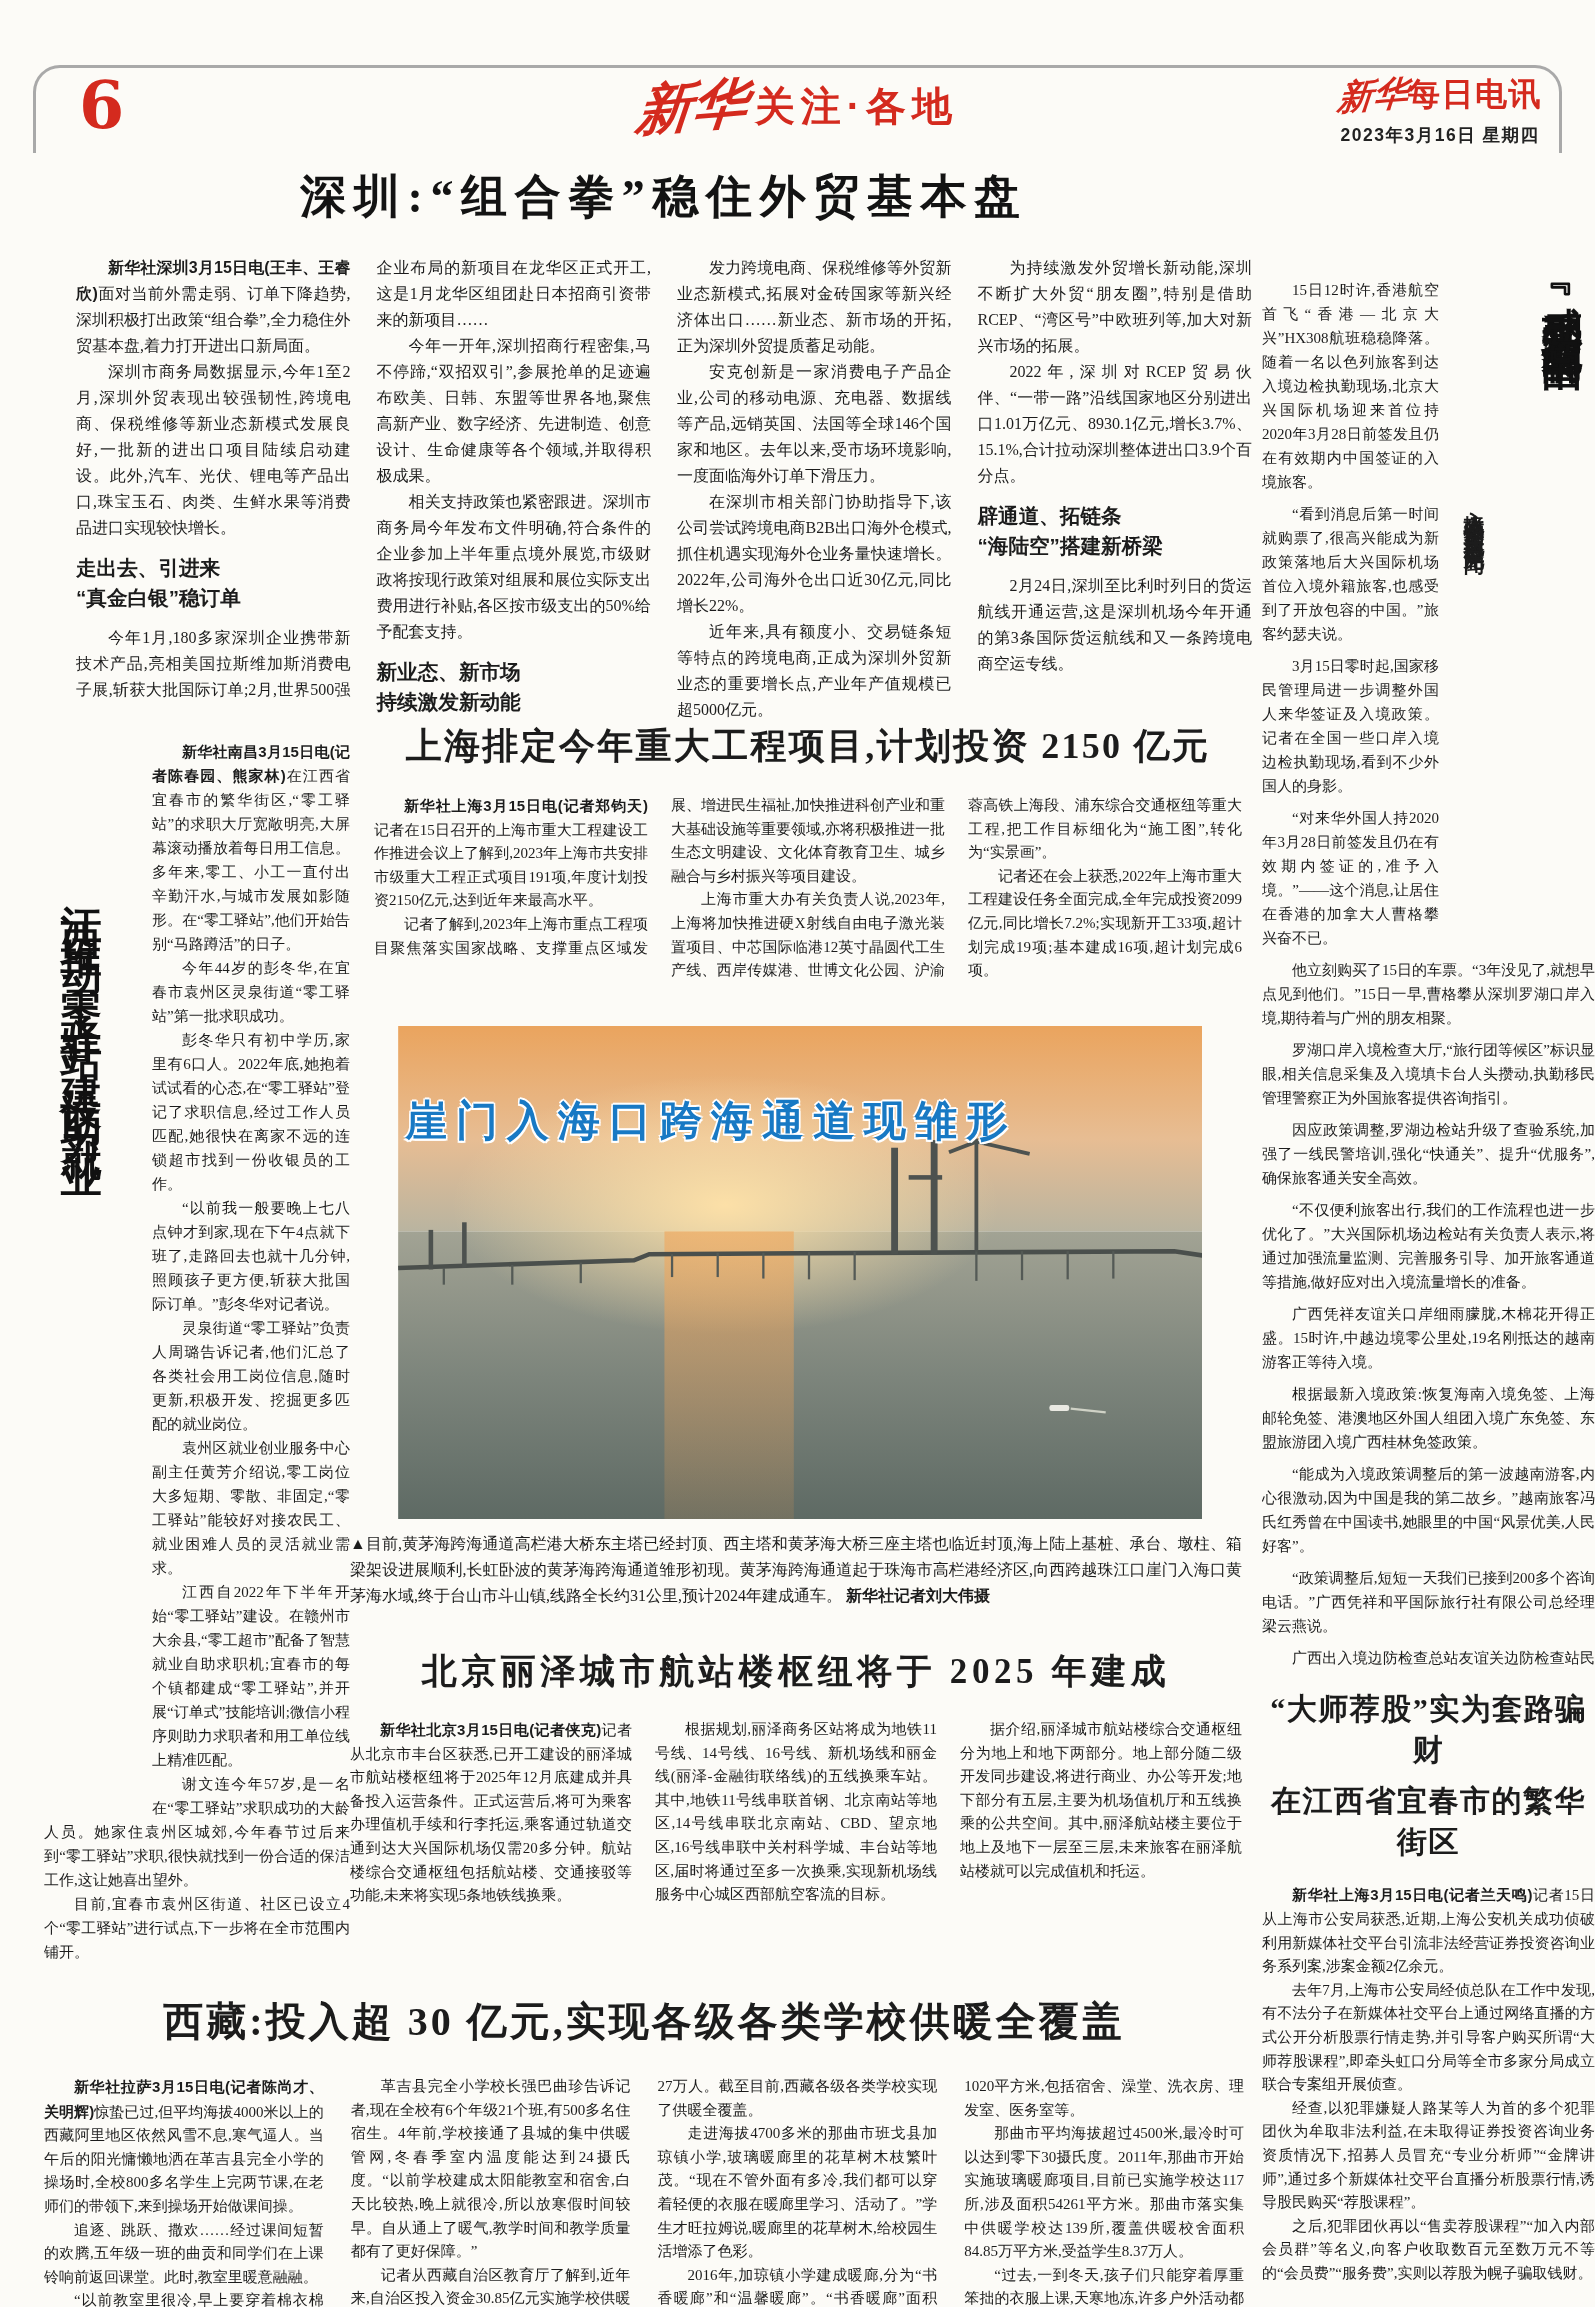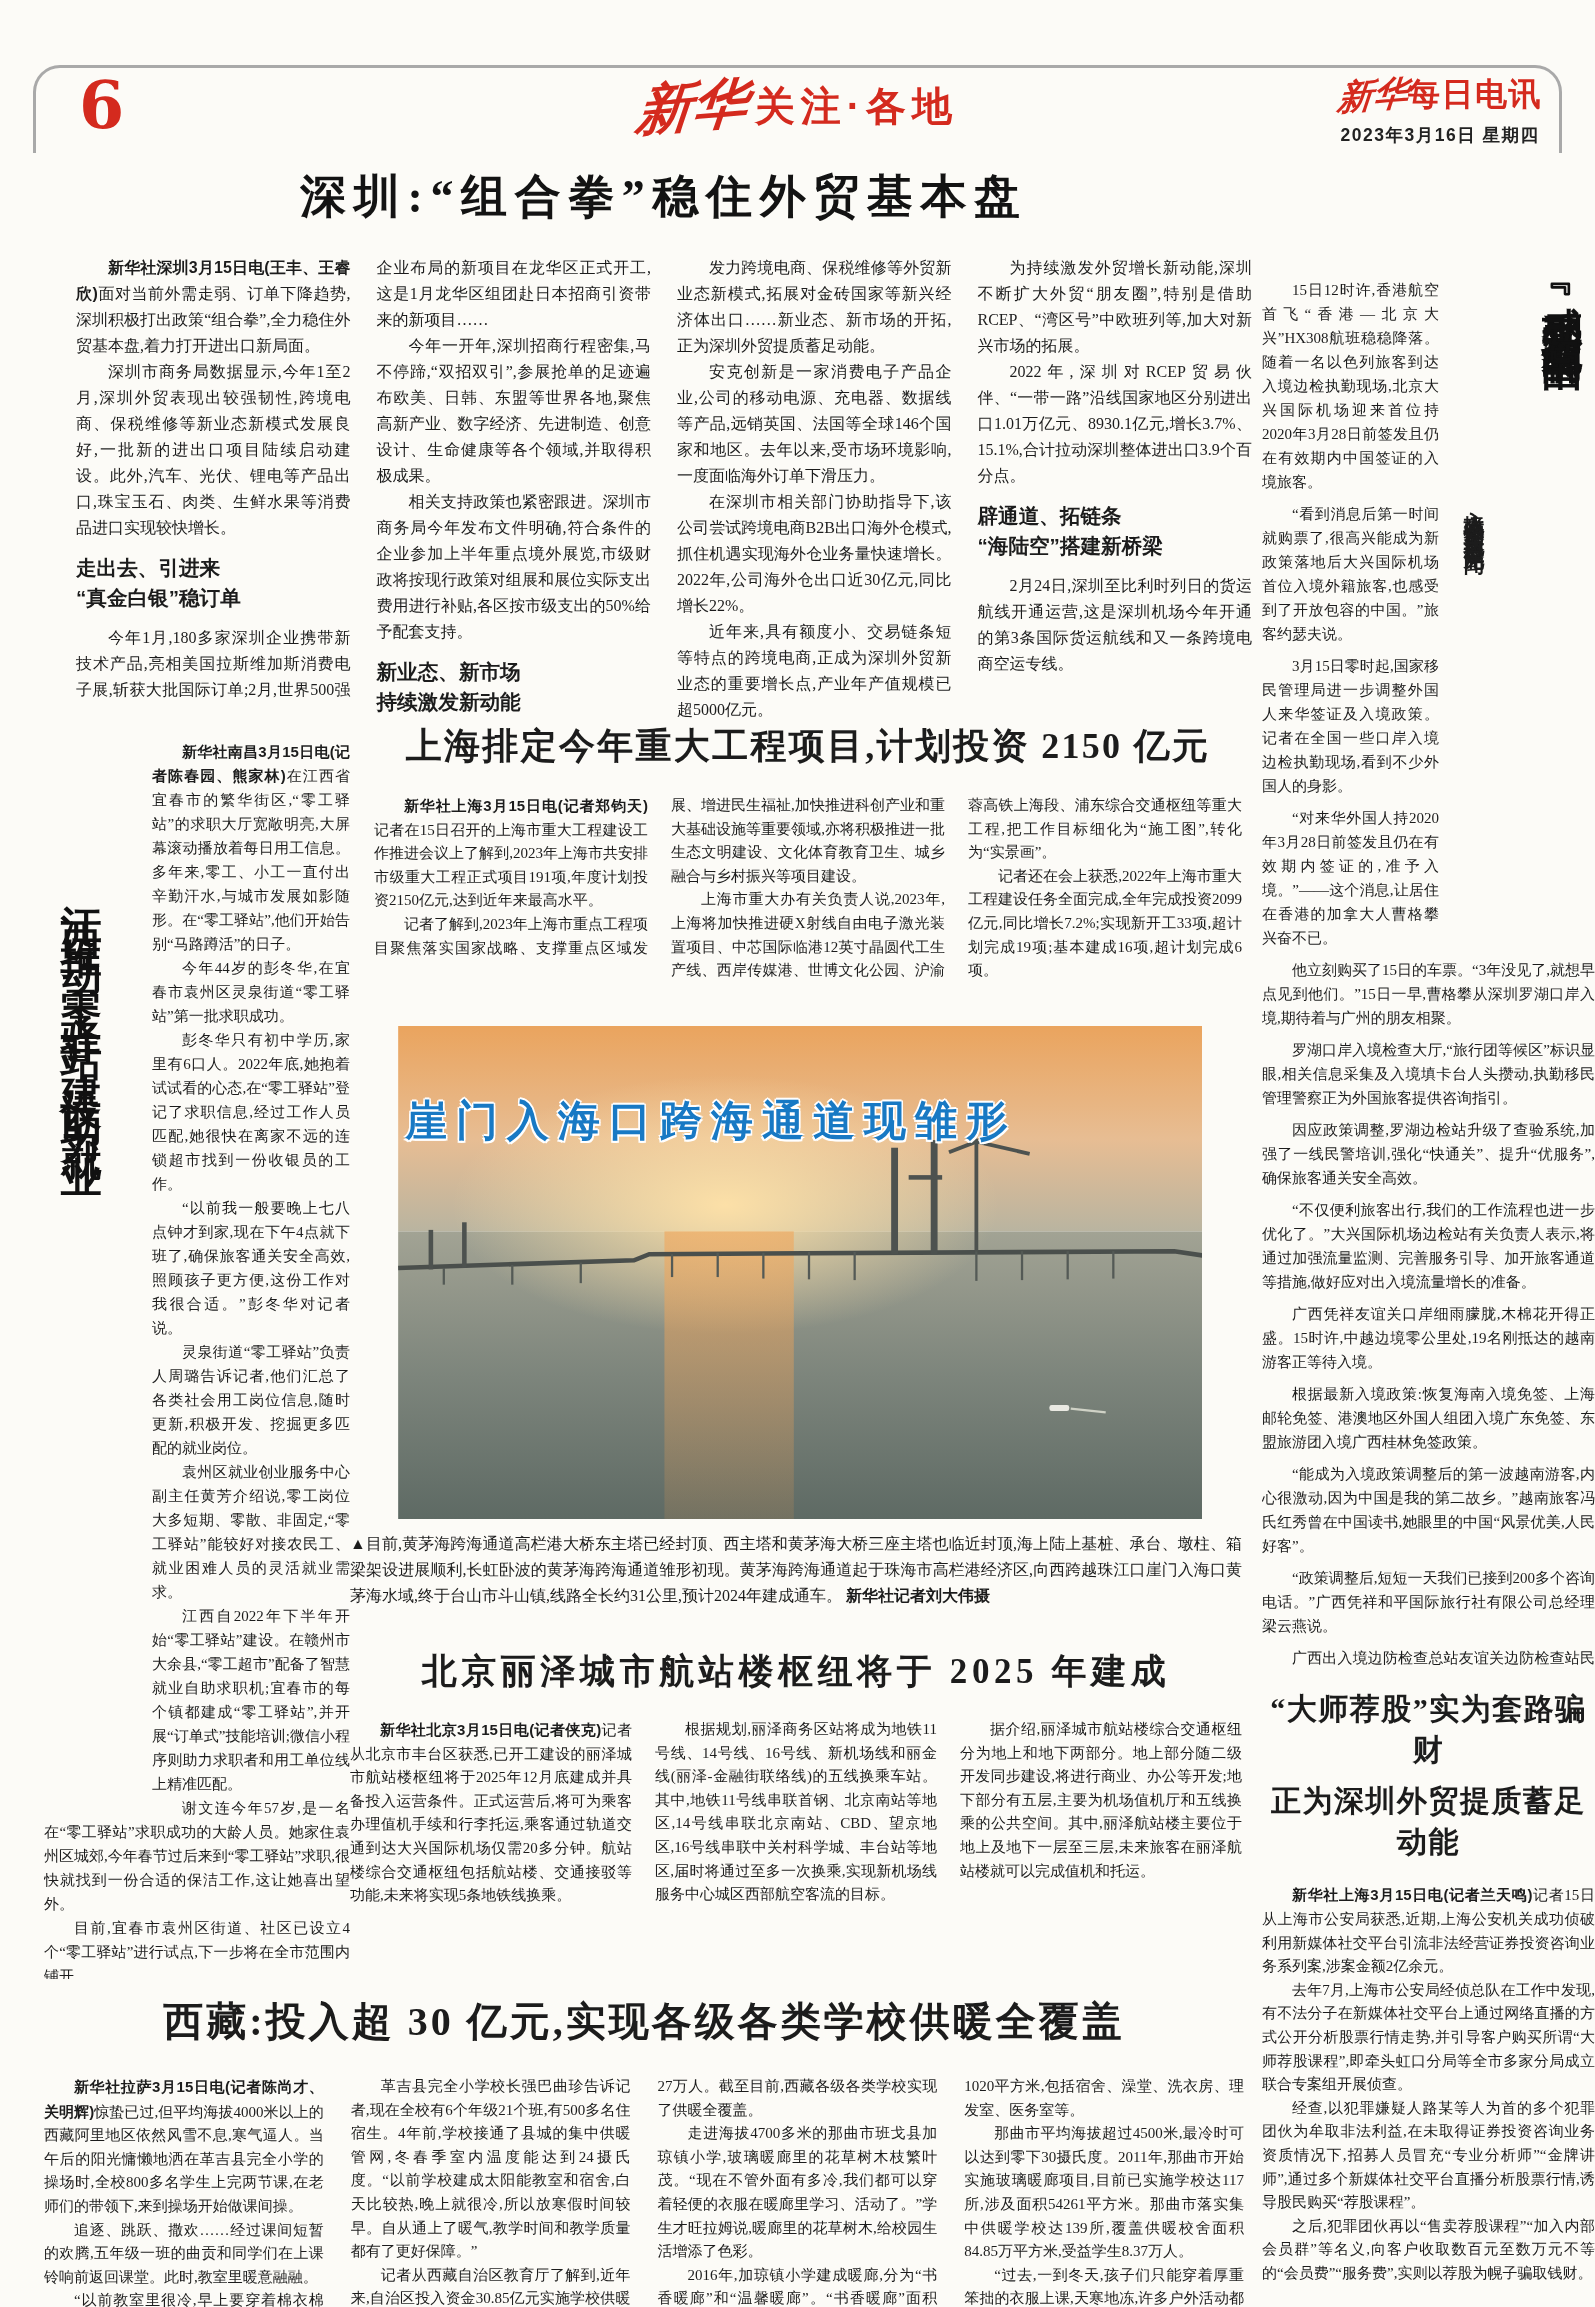--- a/index.html
+++ b/index.html
@@ -144,21 +144,21 @@
 
   </div>
 
   <div class="art jx">
     <div class="jx-float">
       <div class="v-title2">江西推动『零工驿站』建设助力就业</div>
     </div>
     <p class="p"><span class="byline">新华社南昌3月15日电(记者陈春园、熊家林)</span><span>在江西省宜春市的繁华街区,“零工驿站”的求职大厅宽敞明亮,大屏幕滚动播放着每日用工信息。多年来,零工、小工一直付出辛勤汗水,与城市发展如影随形。在“零工驿站”,他们开始告别“马路蹲活”的日子。</span></p>
     <p class="p">今年44岁的彭冬华,在宜春市袁州区灵泉街道“零工驿站”第一批求职成功。</p>
     <p class="p">彭冬华只有初中学历,家里有6口人。2022年底,她抱着试试看的心态,在“零工驿站”登记了求职信息,经过工作人员匹配,她很快在离家不远的连锁超市找到一份收银员的工作。</p>
-    <p class="p">“以前我一般要晚上七八点钟才到家,现在下午4点就下班了,确保旅客通关安全高效,照顾孩子更方便,这份工作对我很合适。”彭冬华对记者说。</p>
+    <p class="p">“以前我一般要晚上七八点钟才到家,现在下午4点就下班了,走路回去也就十几分钟,照顾孩子更方便,斩获大批国际订单。”彭冬华对记者说。</p>
     <p class="p">灵泉街道“零工驿站”负责人周璐告诉记者,他们汇总了各类社会用工岗位信息,随时更新,积极开发、挖掘更多匹配的就业岗位。</p>
     <p class="p">袁州区就业创业服务中心副主任黄芳介绍说,零工岗位大多短期、零散、非固定,“零工驿站”能较好对接农民工、就业困难人员的灵活就业需求。</p>
     <p class="p">江西自2022年下半年开始“零工驿站”建设。在赣州市大余县,“零工超市”配备了智慧就业自助求职机;宜春市的每个镇都建成“零工驿站”,并开展“订单式”技能培训;微信小程序则助力求职者和用工单位线上精准匹配。</p>
     <p class="p">谢文连今年57岁,是一名在“零工驿站”求职成功的大龄人员。她家住袁州区城郊,今年春节过后来到“零工驿站”求职,很快就找到一份合适的保洁工作,这让她喜出望外。</p>
     <p class="p">目前,宜春市袁州区街道、社区已设立4个“零工驿站”进行试点,下一步将在全市范围内铺开。</p>
   </div>
 
   <div class="art sh">
     <div class="hl-2">上海排定今年重大工程项目,计划投资 2150 亿元</div>
     <div class="sh-body">
@@ -257,21 +257,21 @@
       <p class="p">记者从西藏自治区教育厅了解到,近年来,自治区投入资金30.85亿元实施学校供暖全覆盖工程。同时,加快推进1699所高海拔学校实现清洁能源高效供暖,覆盖在校学生27万人。截至目前,西藏各级各类学校实现了供暖全覆盖。</p>
       <p class="p">走进海拔4700多米的那曲市班戈县加琼镇小学,玻璃暖廊里的花草树木枝繁叶茂。“现在不管外面有多冷,我们都可以穿着轻便的衣服在暖廊里学习、活动了。”学生才旺拉姆说,暖廊里的花草树木,给校园生活增添了色彩。</p>
       <p class="p">2016年,加琼镇小学建成暖廊,分为“书香暖廊”和“温馨暖廊”。“书香暖廊”面积880平方米,设有教室、办公室、体育器材室、书法室、电教室等。“温馨暖廊”面积1020平方米,包括宿舍、澡堂、洗衣房、理发室、医务室等。</p>
       <p class="p">那曲市平均海拔超过4500米,最冷时可以达到零下30摄氏度。2011年,那曲市开始实施玻璃暖廊项目,目前已实施学校达117所,涉及面积54261平方米。那曲市落实集中供暖学校达139所,覆盖供暖校舍面积84.85万平方米,受益学生8.37万人。</p>
       <p class="p">“过去,一到冬天,孩子们只能穿着厚重笨拙的衣服上课,天寒地冻,许多户外活动都无法进行。如今,暖廊给孩子们带来了温暖。”加琼镇小学校长白玛旺姆说。</p>
     </div>
   </div>
 
   <div class="art ds">
     <div class="ds-h">“大师荐股”实为套路骗财</div>
-    <div class="ds-h">正为深圳外贸提质蓄足动能</div>
+    <div class="ds-h">在江西省宜春市的繁华街区</div>
     <div class="ds-body">
       <p class="p"><span class="byline">新华社上海3月15日电(记者兰天鸣)</span><span>记者15日从上海市公安局获悉,近期,上海公安机关成功侦破利用新媒体社交平台引流非法经营证券投资咨询业务系列案,涉案金额2亿余元。</span></p>
       <p class="p">去年7月,上海市公安局经侦总队在工作中发现,有不法分子在新媒体社交平台上通过网络直播的方式公开分析股票行情走势,并引导客户购买所谓“大师荐股课程”,即牵头虹口分局等全市多家分局成立联合专案组开展侦查。</p>
       <p class="p">经查,以犯罪嫌疑人路某等人为首的多个犯罪团伙为牟取非法利益,在未取得证券投资咨询业务资质情况下,招募人员冒充“专业分析师”“金牌讲师”,通过多个新媒体社交平台直播分析股票行情,诱导股民购买“荐股课程”。</p>
       <p class="p">之后,犯罪团伙再以“售卖荐股课程”“加入内部会员群”等名义,向客户收取数百元至数万元不等的“会员费”“服务费”,实则以荐股为幌子骗取钱财。</p>
 
     </div>
   </div>
 
 </div>

